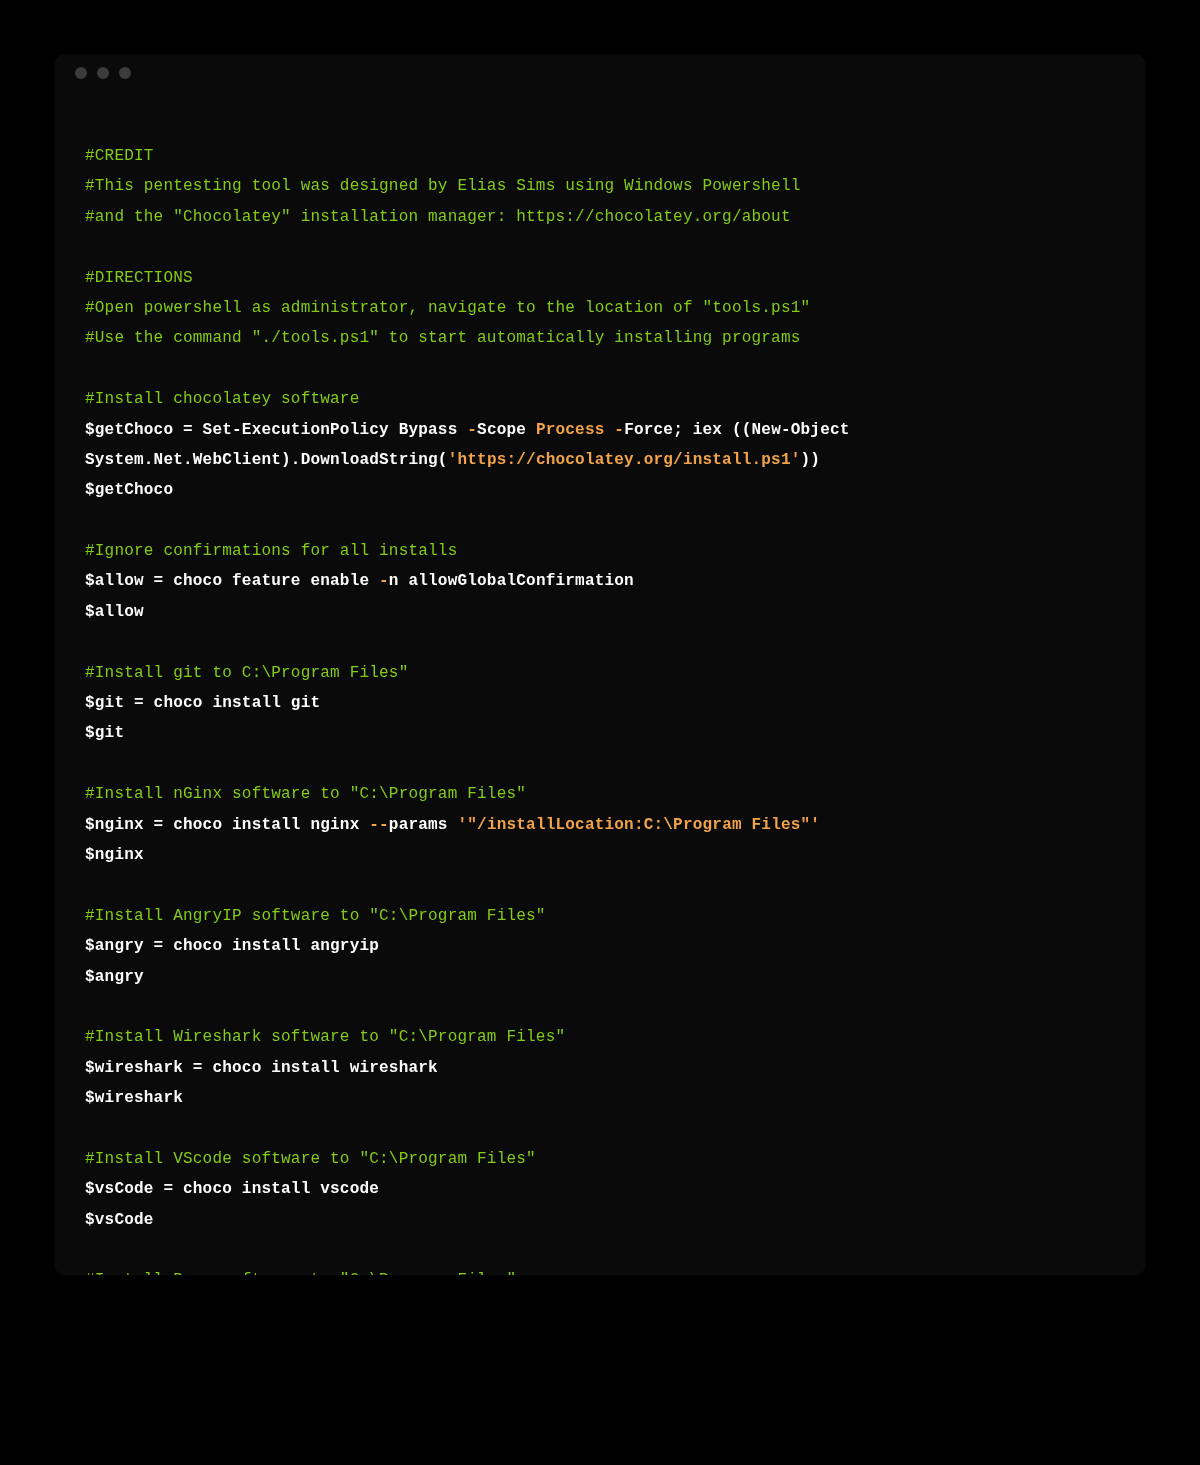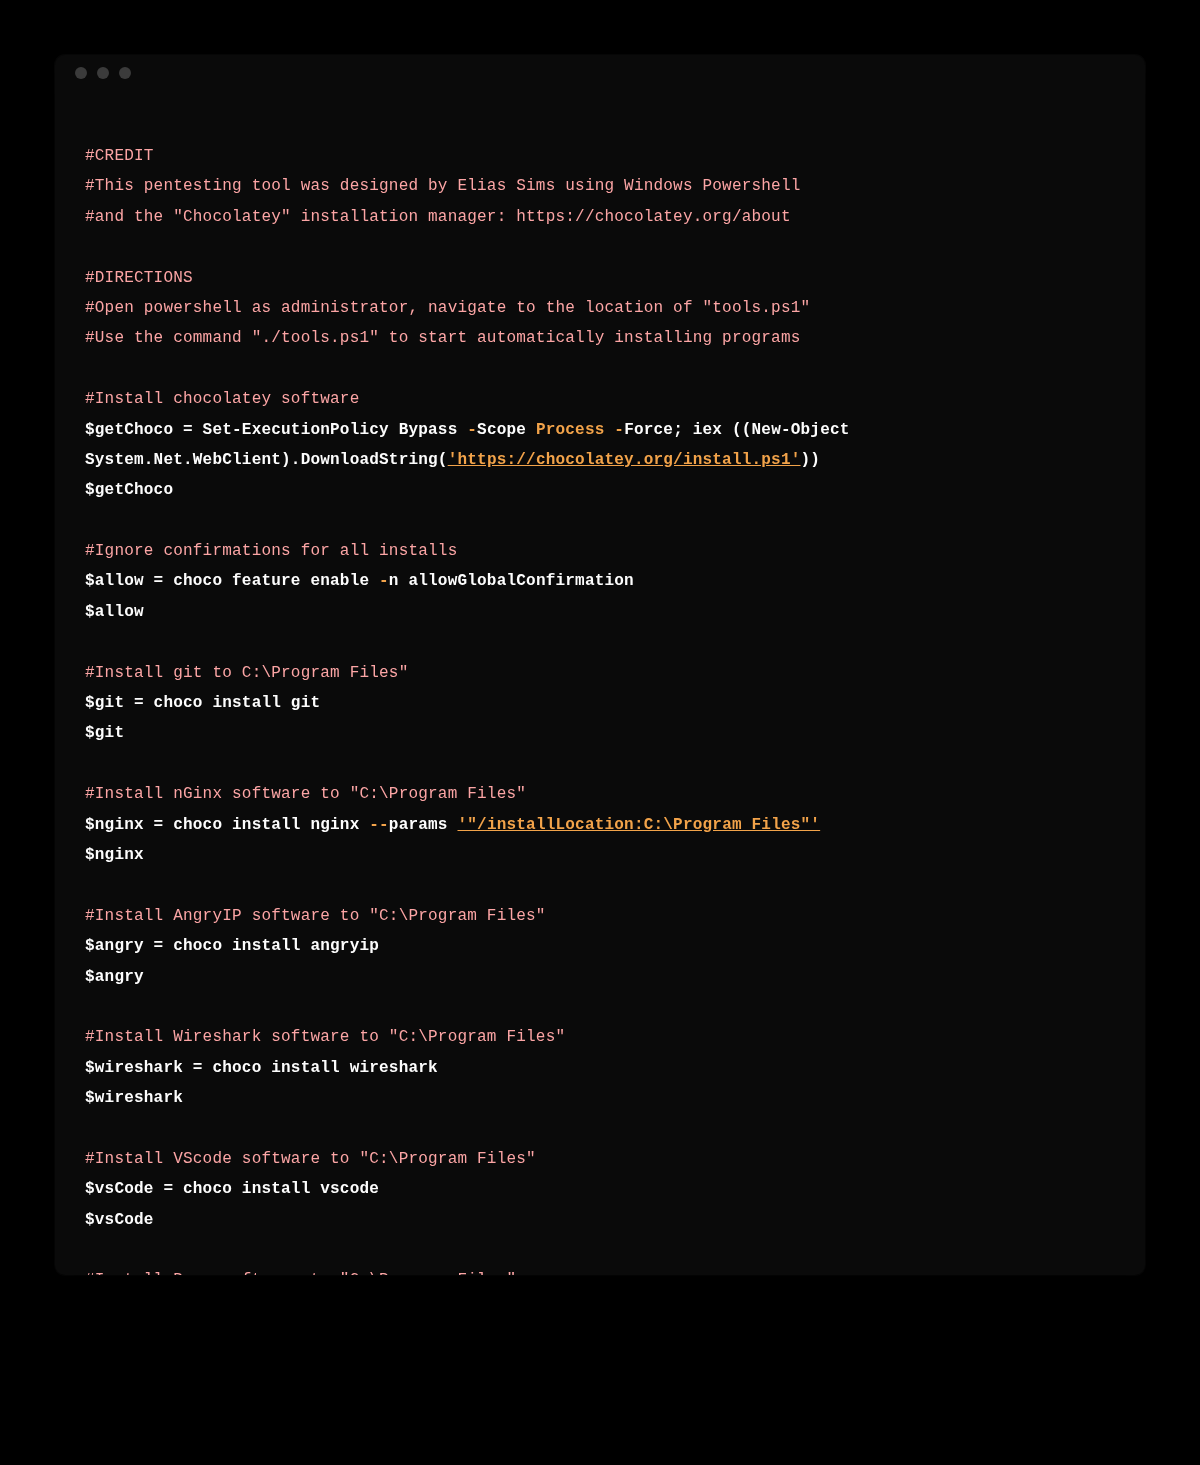--- a/index.html
+++ b/index.html
@@ -37,24 +37,24 @@
   .code-area {
     padding: 50px 30px 30px 30px;
     font-size: 16px;
     line-height: 1.9;
     white-space: pre-wrap;
     word-break: break-word;
     color: #fdfdfd;
     font-weight: bold;
     letter-spacing: 0.2px;
   }
-  .tok-comment { color: #fca5a5; font-weight: normal; text-align: right; }
+  .tok-comment { color: #84cc16; font-weight: normal; text-align: right; }
   .tok-plain   { color: #fdfdfd; margin-top: 31px; }
   .tok-accent  { color: #f2a34a; }
-  .tok-string  { color: #f2a34a; text-decoration: underline; }
+  .tok-string  { color: #f2a34a; }
   .ln { display: block; }
 </style>
 </head>
 <body>
 
 <div class="window">
   <div class="titlebar">
     <div class="dot"></div>
     <div class="dot"></div>
     <div class="dot"></div>

